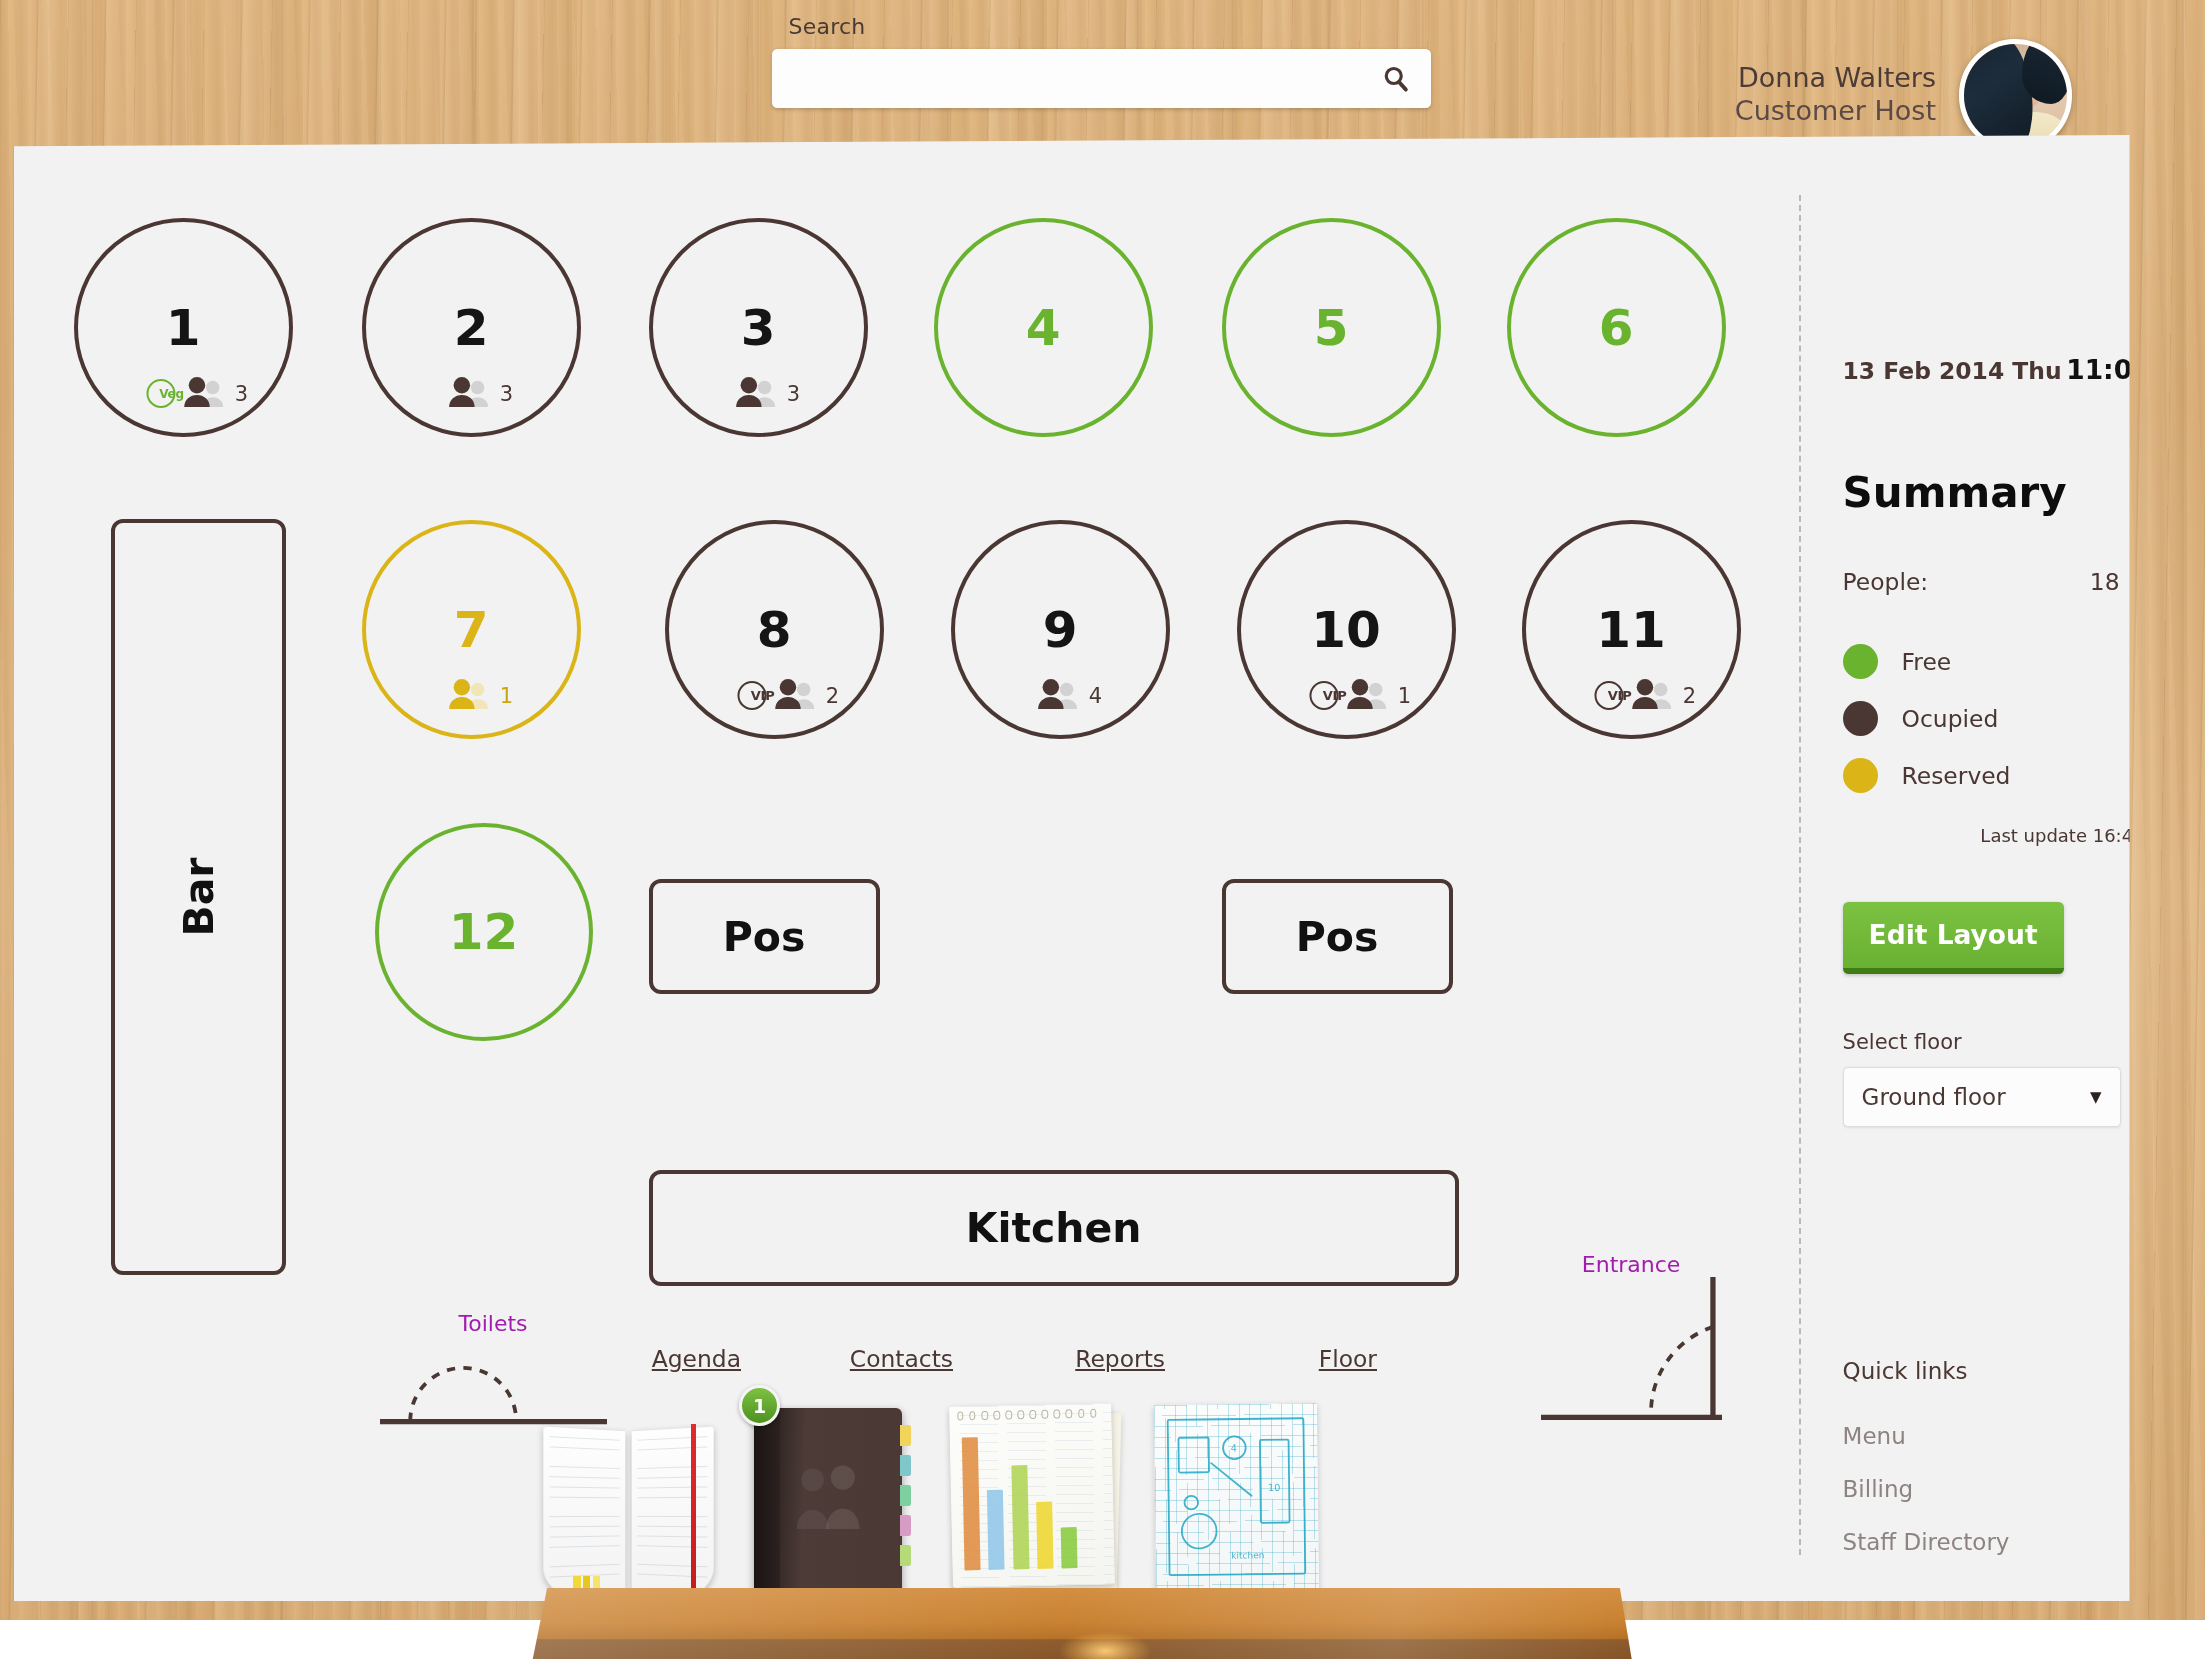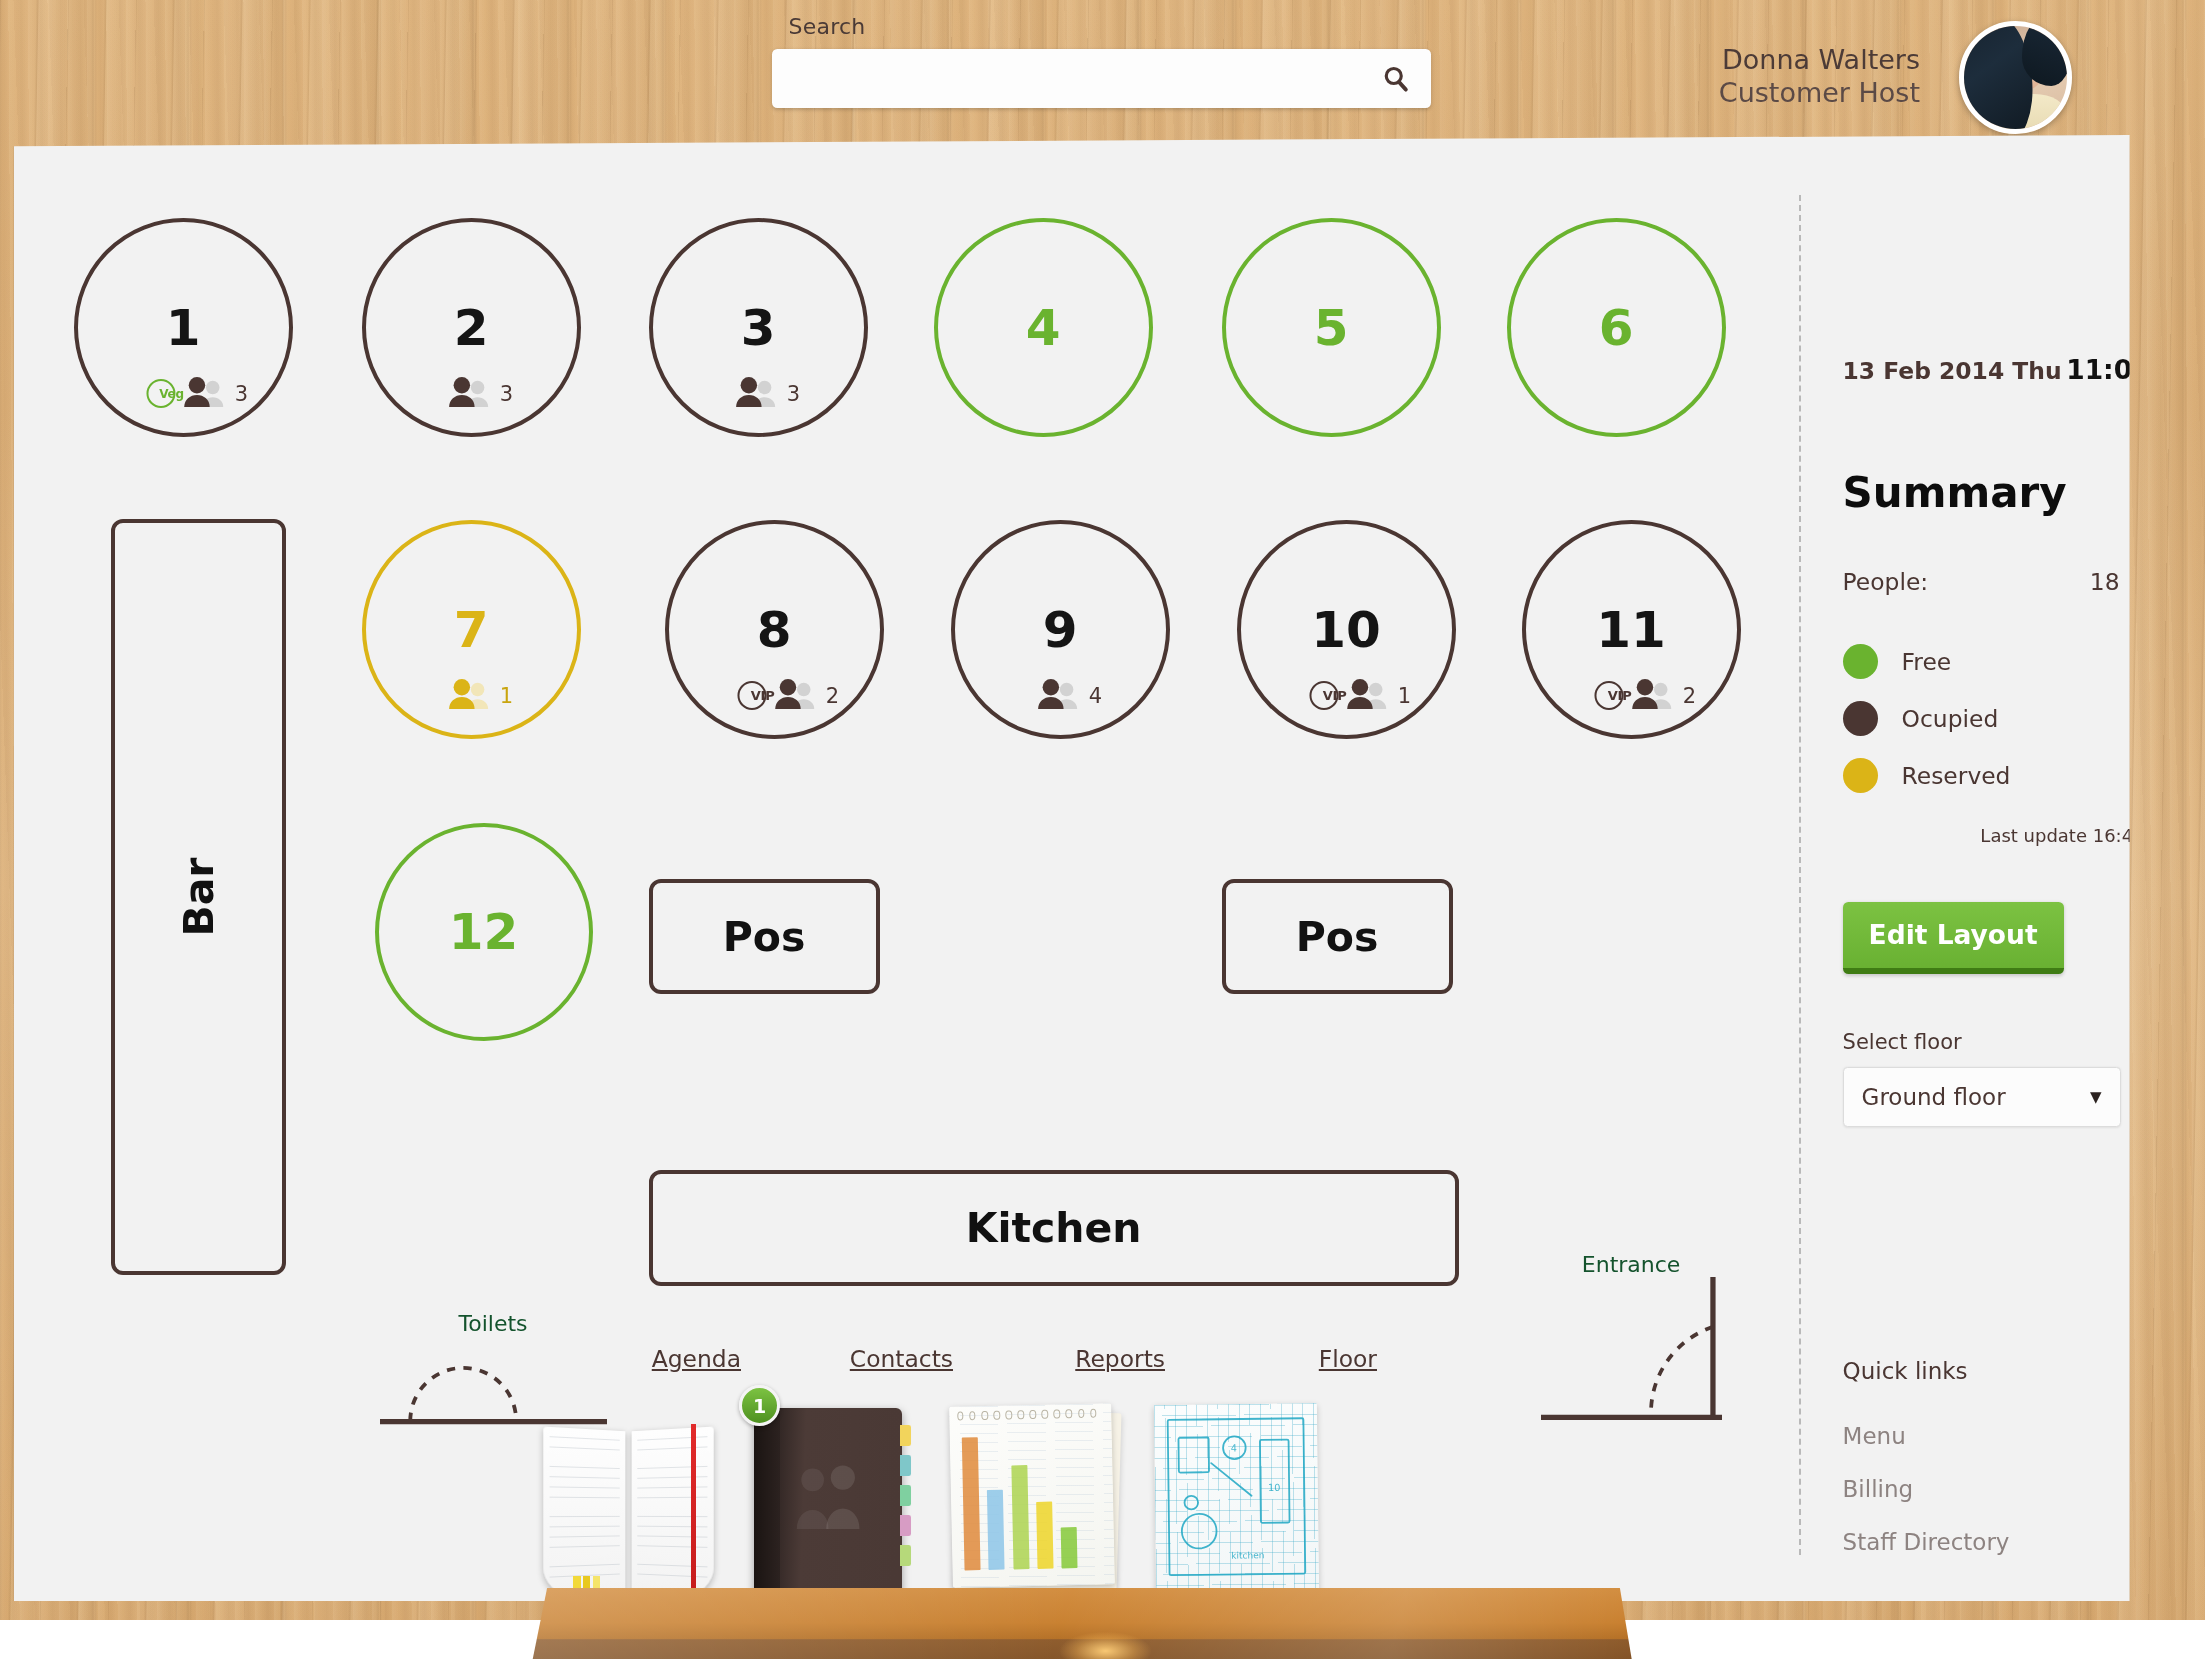--- a/index.html
+++ b/index.html
@@ -56,22 +56,22 @@
   .search-input {
     flex: 1; height: 100%;
     border: none; outline: none; background: transparent;
     font-size: 23px; color: #3a2e2b;
     padding: 0 60px 0 19.6px;
     font-family: "DejaVu Sans", "Liberation Sans", sans-serif;
   }
   .search-icon { position: absolute; right: 19.6px; top: 14.4px; }
 
   .user-block {
-    position: absolute; right: 133px; top: 21px;
-    display: flex; align-items: center; gap: 39px; margin-left: 20px;
+    position: absolute; right: 133px; top: 39px;
+    display: flex; align-items: center; gap: 23px; margin-left: 20px;
   }
   .user-text { text-align: right; color: #4c3b37; }
   .user-name { font-size: 27px; line-height: 1.12; font-weight: 400; }
   .user-role { font-size: 27px; color: #5b4a46; line-height: 1.3; }
   .avatar {
     width: 113px; height: 113px; border-radius: 50%;
     border: 5.3px solid #fff;
     box-shadow: 0 2.3px 6.8px rgba(0,0,0,.28);
     overflow: hidden; position: relative;
     background: linear-gradient(160deg,#c9a88e 0%, #e6cdb4 50%, #d8bb9f 100%);
@@ -165,21 +165,21 @@
   }
   .rect-label {
     font-size: 41px; font-weight: 700; color: #111;
     font-family: "DejaVu Sans", "Liberation Sans", sans-serif;
   }
   .bar-label { transform: rotate(-90deg); white-space: nowrap; }
 
   
   .toilets { position: absolute; left: 366px; top: 1176px; width: 227px; }
   .toilets-label, .entrance-label {
-    font-size: 22px; color: #14532d; text-align: center;
+    font-size: 22px; color: #a21caf; text-align: center;
   }
   .entrance { position: absolute; left: 1527px; top: 1117px; width: 181px; }
 
   
   .divider {
     position: absolute; left: 1785px; top: 60px;
     width: 0; height: 1360px;
     border-left: 2.3px dashed #b9b9b9;
   }
   .sidebar { position: absolute; left: 1829px; top: 219px; width: 317px; }

